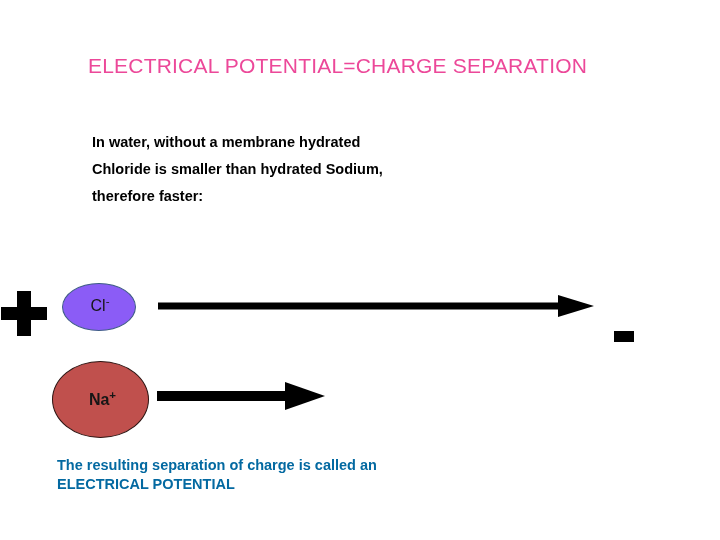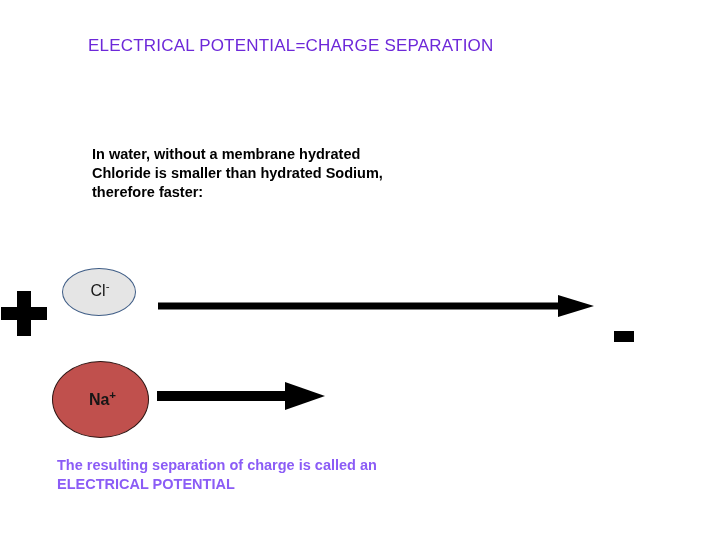--- a/index.html
+++ b/index.html
@@ -15,53 +15,52 @@
     width: 720px;
     height: 540px;
     background: #ffffff;
     overflow: hidden;
   }
 
   
   #title {
     position: absolute;
     left: 88px;
-    top: 36px;
+    top: 54px;
     width: 560px;
-    font-size: 17px;
+    font-size: 21px;
     font-weight: 400;
     letter-spacing: 0.2px;
-    color: #6d28d9;
+    color: #ec4899;
     white-space: nowrap;
   }
 
   
   #intro {
     position: absolute;
     left: 92px;
     top: 129px;
     width: 420px;
     font-size: 14.5px;
     font-weight: bold;
-    line-height: 19px;
+    line-height: 27px;
     color: #000000;
     white-space: pre-line;
-    margin-top: 16px;
   }
 
   
   #conclusion {
     position: absolute;
     left: 57px;
     top: 456px;
     width: 470px;
     font-size: 14.5px;
     font-weight: bold;
     line-height: 19px;
-    color: #8b5cf6;
+    color: #0369a1;
     white-space: pre-line;
   }
 
   
   .charge-sign {
     position: absolute;
     color: #000000;
     line-height: 1;
     font-weight: bold;
   }
@@ -110,24 +109,24 @@
     color: #161616;
     white-space: nowrap;
   }
   .ion-label sup {
     font-size: 0.72em;
     vertical-align: super;
     line-height: 0;
   }
   #ion-chloride {
     left: 62px;
-    top: 268px;
+    top: 283px;
     width: 74px;
     height: 48px;
-    background: #e5e5e5;
+    background: #8b5cf6;
     border: 1.5px solid #3f5d86;
   }
   #ion-chloride .ion-label {
     transform: translate(1px, -1px);
   }
   #ion-sodium {
     left: 52px;
     top: 361px;
     width: 97px;
     height: 77px;

